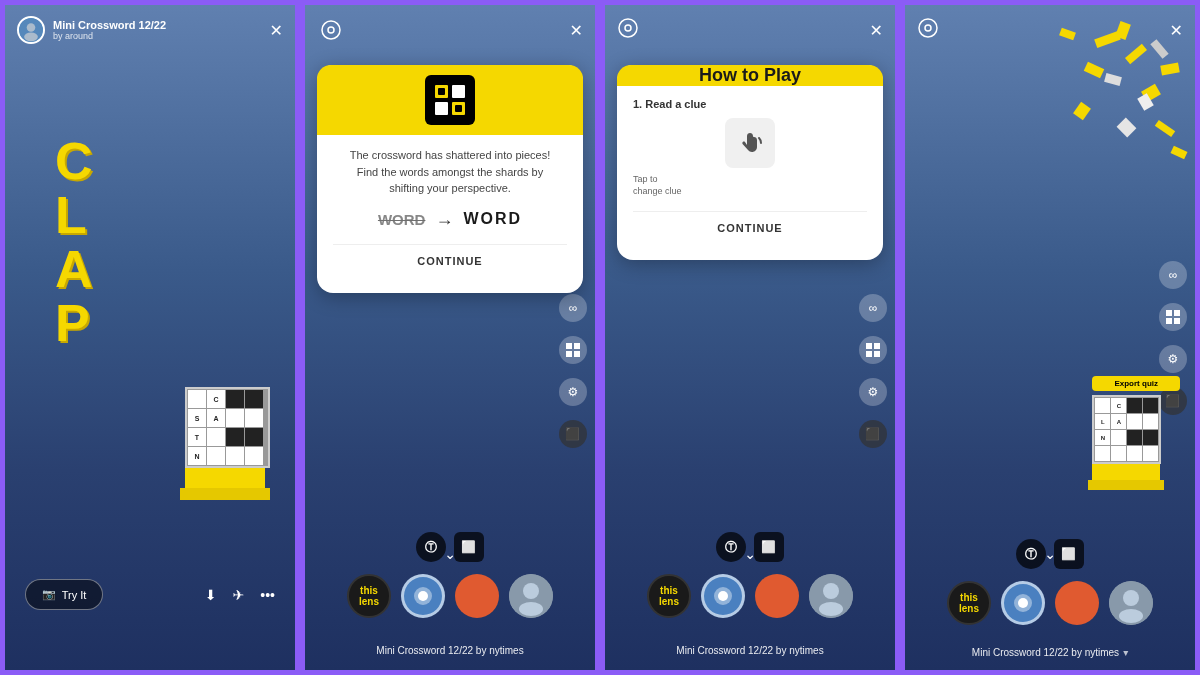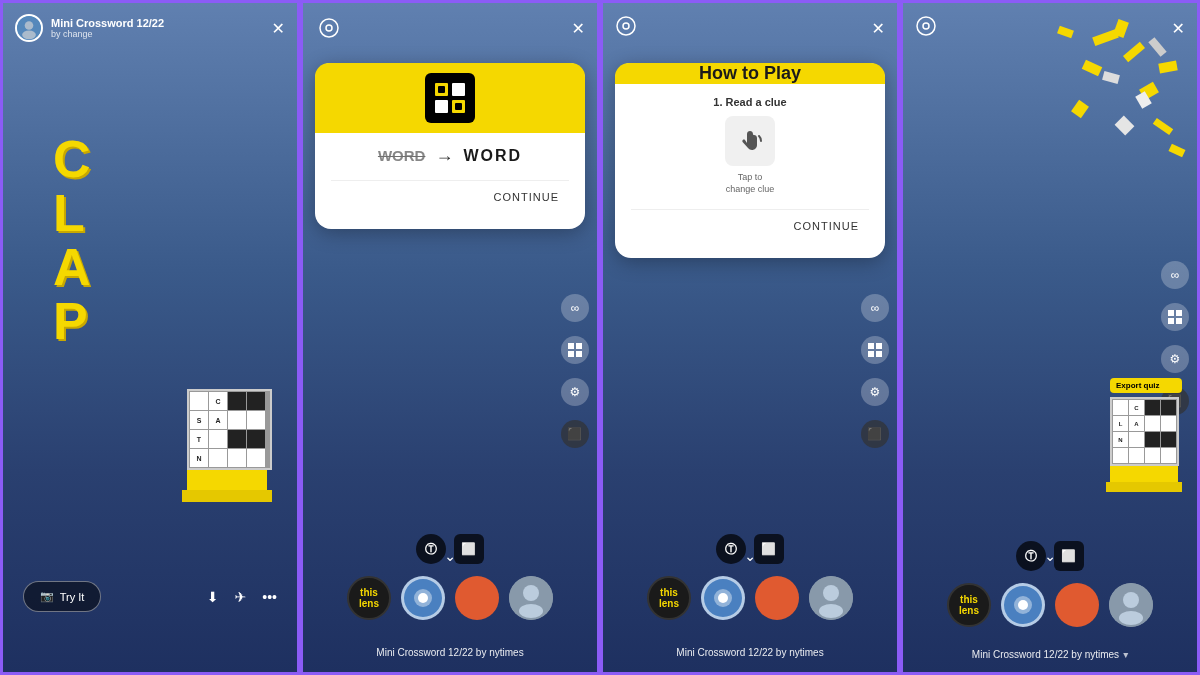--- a/index.html
+++ b/index.html
@@ -18,21 +18,21 @@
       display: flex;
       width: 1200px;
       height: 675px;
       gap: 0;
     }
 
     .screen {
       flex: 1;
       position: relative;
       overflow: hidden;
-      border: 3px solid #8b5cf6;
+      border: 5px solid #8b5cf6;
     }
 
     .room-bg {
       position: absolute;
       inset: 0;
       background: linear-gradient(180deg, #6080b0 0%, #3a5a8a 40%, #2a4070 70%, #1e3060 100%);
     }
 
     
     .top-bar {
@@ -248,25 +248,25 @@
     .word-transform {
       display: flex;
       align-items: center;
       justify-content: center;
       gap: 10px;
       margin-bottom: 14px;
     }
 
     .continue-btn {
       width: 100%;
-      text-align: right;
+      text-align: center;
       padding: 10px;
       border-top: 1px solid #eee;
       font-size: 11px;
-      font-weight: 400;
+      font-weight: 700;
       letter-spacing: 1px;
       color: #333;
       cursor: pointer;
     }
 
     
     .how-to-play-header {
       background: #f5d800;
       border-radius: 14px 14px 0 0;
       margin: -16px -16px 12px;
@@ -280,21 +280,20 @@
     }
 
     .instructions-row {
       display: flex;
       gap: 10px;
       margin-bottom: 14px;
     }
 
     .instruction-item {
       flex: 1;
-      text-align: center;
     }
 
     .instruction-number {
       font-size: 11px;
       font-weight: 700;
       color: #333;
       margin-bottom: 8px;
     }
 
     .instruction-icon {
@@ -357,21 +356,21 @@
       font-size: 14px;
       z-index: 10;
     }
 
     .export-badge {
       position: absolute;
       background: #f5d800;
       color: black;
       font-size: 8px;
       font-weight: 700;
-      padding: 3px 6px;
+      padding: 3px 22px;
       border-radius: 4px;
       white-space: nowrap;
       z-index: 15;
     }
   </style>
 </head>
 <body>
 
 <div class="screens-container">
 
@@ -382,21 +381,21 @@
       <div class="top-bar-left">
         <div class="avatar-small">
           <svg width="28" height="28" viewBox="0 0 28 28">
               <circle cx="14" cy="14" r="14" fill="#5588bb"></circle>
               <circle cx="14" cy="11" r="5" fill="#aabbcc"></circle>
               <ellipse cx="14" cy="22" rx="8" ry="5" fill="#aabbcc"></ellipse>
             </svg>
         </div>
         <div>
           <div class="top-bar-title">Mini Crossword 12/22</div>
-          <div class="top-bar-subtitle">by change</div>
+          <div class="top-bar-subtitle">by around</div>
         </div>
       </div>
       <div class="close-btn">✕</div>
     </div>
 
     <div class="clap-letters">
       <div class="clap-letter">C</div>
       <div class="clap-letter">L</div>
       <div class="clap-letter">A</div>
       <div class="clap-letter">P</div>
@@ -466,20 +465,21 @@
             <rect x="22" y="5" width="13" height="13" rx="1" fill="white"></rect>
             <rect x="5" y="22" width="13" height="13" rx="1" fill="white"></rect>
             <rect x="22" y="22" width="13" height="13" rx="1" fill="#f5d800"></rect>
             <rect x="8" y="8" width="7" height="7" rx="1" fill="black"></rect>
             <rect x="25" y="25" width="7" height="7" rx="1" fill="black"></rect>
           </svg>
         </div>
       </div>
 
 
+      <div class="card-description">The crossword has shattered into pieces!<br>Find the words amongst the shards by<br>shifting your perspective.</div>
 
       <div class="word-transform">
         <span style="font-size:15px;font-weight:900;color:#555;font-family:Arial Black,sans-serif;text-decoration:line-through;text-decoration-color:#333;opacity:0.7;">WORD</span>
         <span style="font-size:18px;color:#333;">→</span>
         <span style="font-size:16px;font-weight:900;color:#1a1a1a;font-family:Arial Black,sans-serif;letter-spacing:2px;">WORD</span>
       </div>
 
       <div class="continue-btn">CONTINUE</div>
     </div>
 

